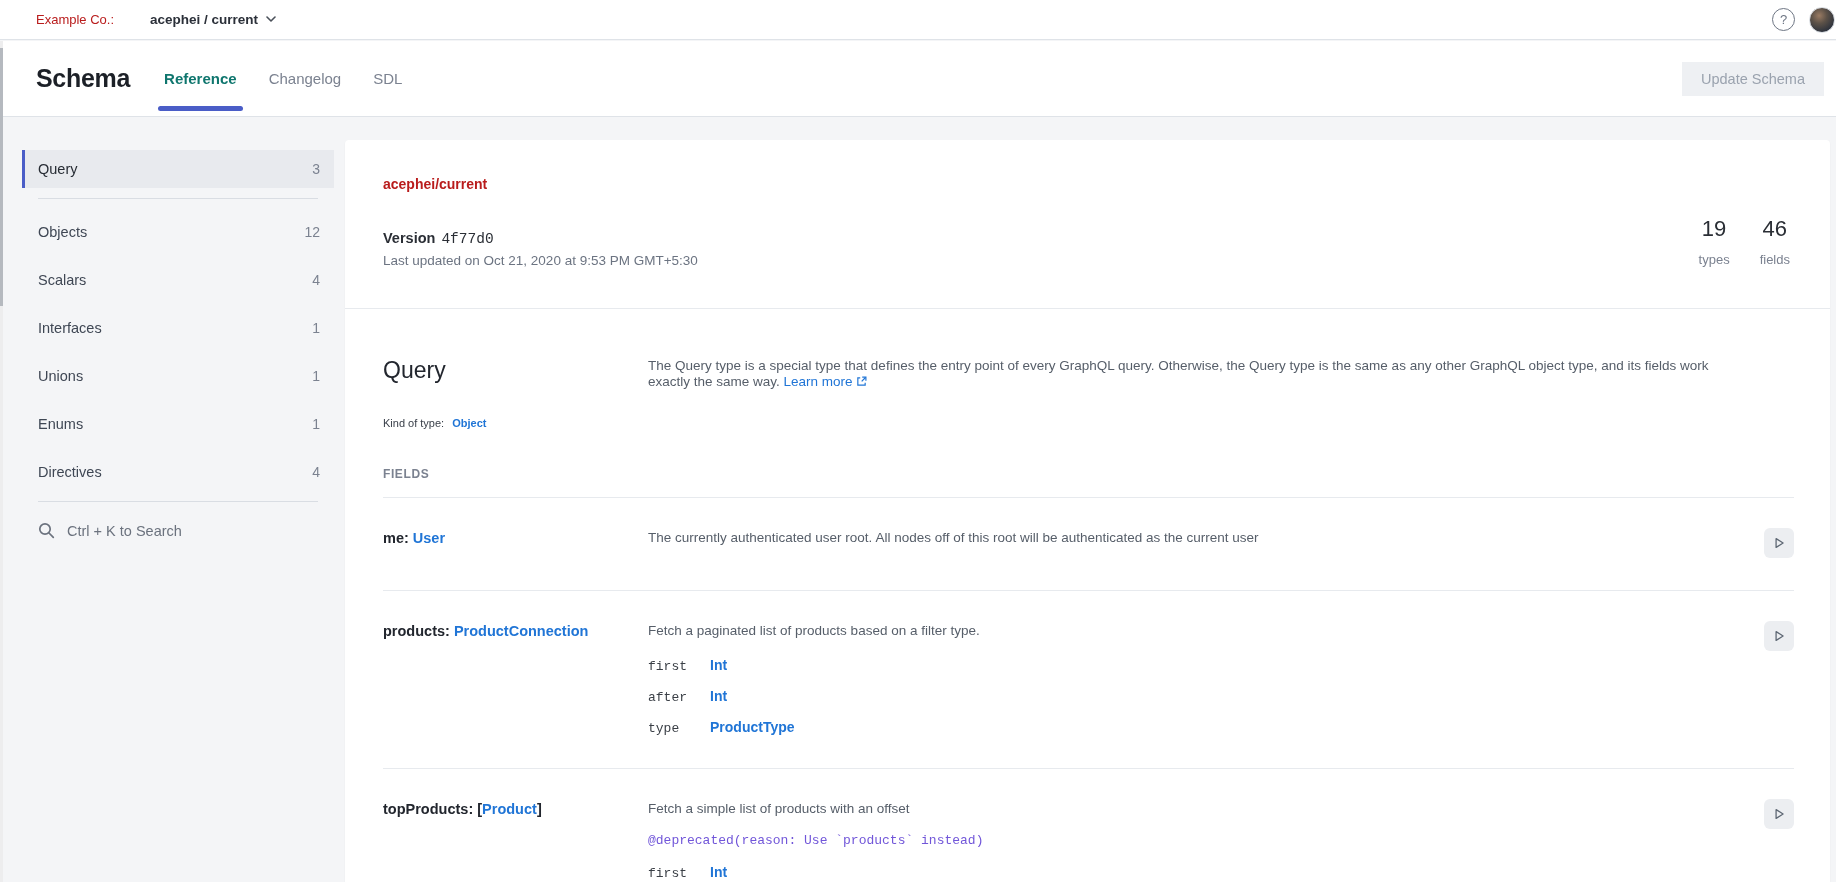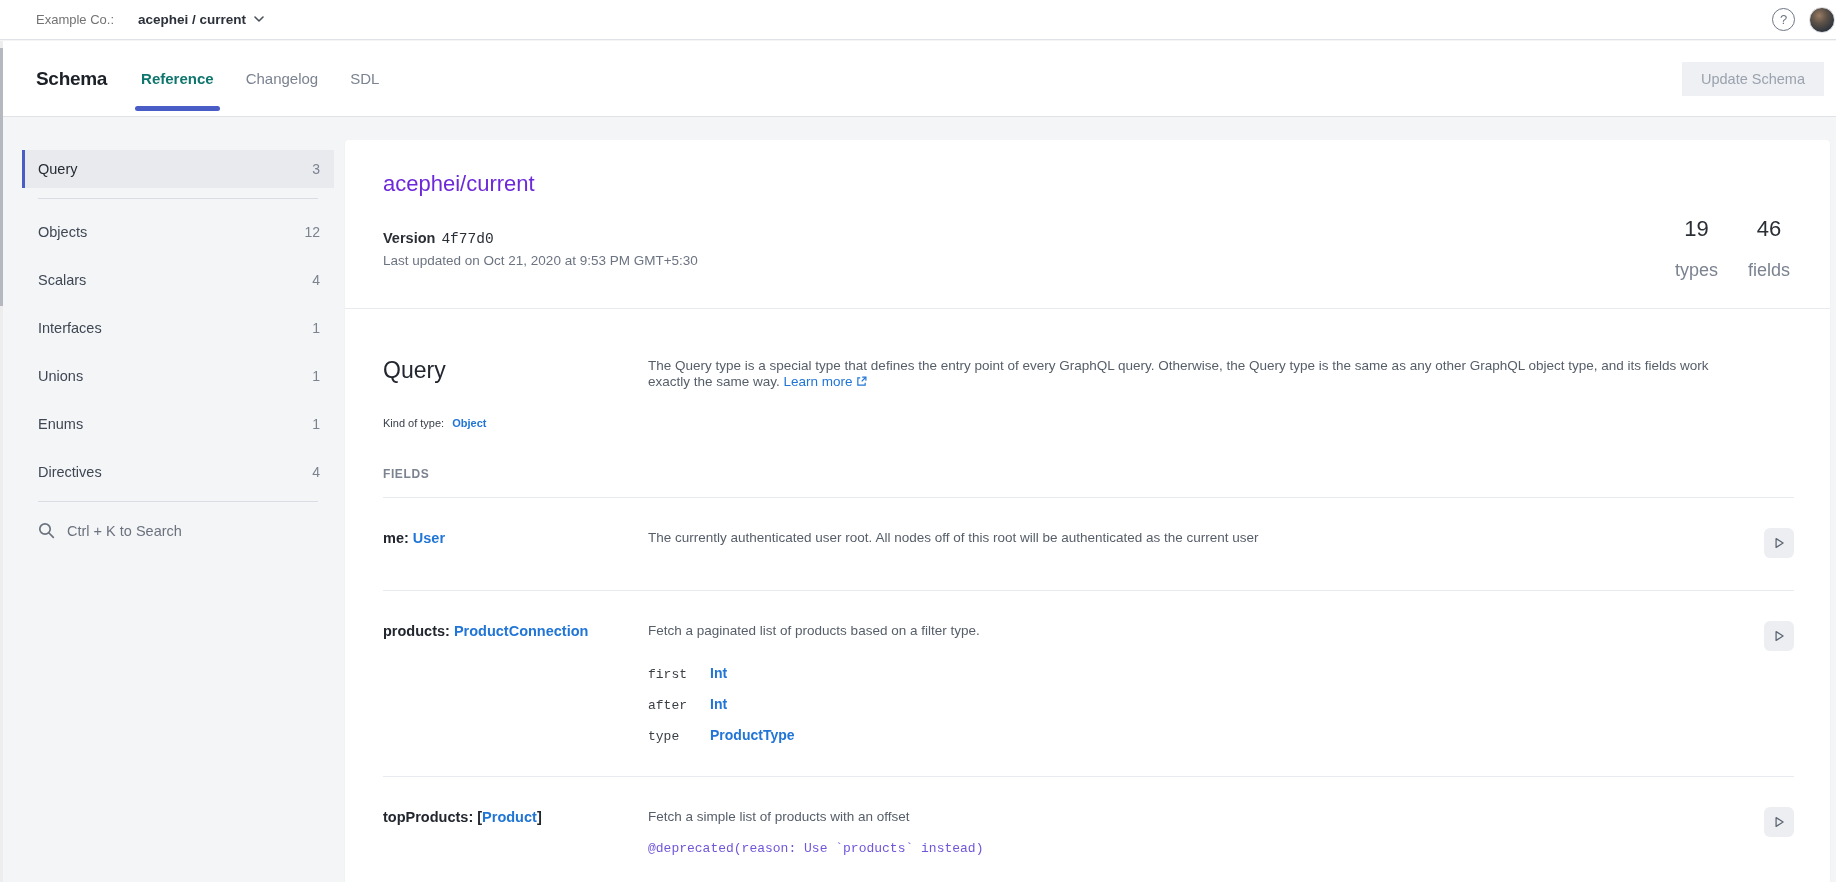--- a/index.html
+++ b/index.html
@@ -5,35 +5,35 @@
   html,body{margin:0;padding:0}
   body{
     width:1836px;height:882px;position:relative;overflow:hidden;
     font-family:"Liberation Sans","DejaVu Sans",sans-serif;
     background:#f4f5f7;color:#22262e;-webkit-font-smoothing:antialiased;
   }
   
   .topbar{position:absolute;top:0;left:0;right:0;height:40px;background:#fff;
     border-bottom:1px solid #dfe3e8;display:flex;align-items:center;
     padding:0 14px 0 36px;box-sizing:border-box;z-index:5}
-  .org-label{color:#737373;font-size:13px;margin-right:24px}
+  .org-label{color:#b91c1c;font-size:13px;margin-right:36px}
   .graph-selector{display:flex;align-items:center;gap:8px;font-size:13.5px;
     font-weight:700;color:#2b3039;cursor:pointer}
   .topbar-right{margin-left:auto;display:flex;align-items:center;gap:14px}
   .help-btn{width:23px;height:23px;border:1.5px solid #6e7684;border-radius:50%;
     color:#6e7684;font-size:13px;display:flex;align-items:center;justify-content:center;
     background:#fff;cursor:pointer;box-sizing:border-box;padding:0}
   .avatar{width:26px;height:26px;border-radius:50%;margin-right:-13px;cursor:pointer;
     background:radial-gradient(circle at 38% 32%,#9a7b63 0%,#5d5248 35%,#2e333d 75%);
     border:1px solid #d9dde2;box-sizing:border-box}
   
   .header{position:absolute;top:41px;left:0;right:0;height:76px;background:#fff;
     border-bottom:1px solid #dfe3e8;display:flex;align-items:center;
     padding:0 12px 0 36px;box-sizing:border-box;z-index:4}
-  .page-title{font-size:19px;font-weight:700;letter-spacing:-.3px;color:#1c2027;margin:0 34px 0 0}
+  .page-title{font-size:25px;font-weight:700;letter-spacing:-.3px;color:#1c2027;margin:0 34px 0 0}
   .tabs{display:flex;gap:32px;align-self:stretch;align-items:center}
   .tab{font-size:15px;color:#7b8290;position:relative;height:100%;display:flex;
     align-items:center;cursor:pointer}
   .tab.active{color:#0f766e;font-weight:700}
   .tab.active::after{content:"";position:absolute;left:-6px;right:-6px;bottom:5px;
     height:5px;border-radius:3px;background:#4a5dc7}
   .update-btn{margin-left:auto;background:#eef0f3;color:#9aa2ae;font-size:14.5px;
     font-family:inherit;border:none;border-radius:0;padding:9px 19px;cursor:default}
   
   .left-scroll-track{position:absolute;left:0;top:41px;bottom:0;width:3px;background:#ededee;z-index:6}
@@ -45,46 +45,46 @@
     box-sizing:border-box;margin-bottom:10px}
   .side-item .count{margin-left:auto;color:#7b8290;font-size:14px}
   .side-item.active{background:#e8eaee;border-left-color:#4a5dc7;color:#272c34}
   .side-divider{height:1px;background:#d9dde3;margin:0 16px 14px;border:none}
   .search-row{display:flex;align-items:center;gap:12px;padding:0 16px;color:#6b727e;
     font-size:14.5px;margin-top:20px;cursor:pointer}
   
   .card{position:absolute;left:345px;top:140px;width:1485px;height:900px;background:#fff;
     border-radius:4px;box-shadow:0 1px 2px rgba(0,0,0,.05);
     padding:30px 36px 40px 38px;box-sizing:border-box}
-  .card-title{font-size:22px;font-weight:400;color:#6d28d9;margin:0;line-height:28px}
+  .card-title{font-size:14px;font-weight:700;color:#b91c1c;margin:0;line-height:28px}
   .version-row{margin-top:32px;font-size:14.5px;color:#2a2e35}
   .version-label{font-weight:700}
   .version-value{font-family:"Liberation Mono","DejaVu Sans Mono",monospace;
     font-size:14.5px;margin-left:6px}
   .updated{margin-top:6px;font-size:13.5px;color:#6c7482}
   .stats{position:absolute;top:76px;right:40px;display:flex;gap:30px;text-align:center}
   .stat-value{font-size:22px;color:#2a2e35}
-  .stat-label{font-size:18px;color:#7b8290;margin-top:18px}
+  .stat-label{font-size:13px;color:#7b8290;margin-top:10px}
   .card-divider{height:1px;background:#e7eaee;margin:40px -36px 0 -38px;border:none}
   .type-header{display:flex;margin-top:46px}
   .type-name{width:265px;flex:none;font-size:23px;color:#22262e;line-height:30px}
   .type-desc{flex:1;max-width:1105px;font-size:13.5px;line-height:16px;color:#565e69;padding-top:3px}
   a.link{color:#2075d6;text-decoration:none;cursor:pointer}
   a.link.bold{font-weight:700}
   .ext-icon{display:inline-block;margin-left:3px;vertical-align:-1px}
   .kind-row{margin-top:26px;font-size:11px;color:#3a404a}
   .kind-row .kind-value{margin-left:5px}
   .fields-heading{margin-top:38px;font-size:12px;letter-spacing:.6px;color:#7b8290;font-weight:700}
   .field-divider{height:1px;background:#e7eaee;border:none;margin:0}
   .field-divider.top{margin-top:16px}
   .field-row{display:flex;padding:30px 0 32px;align-items:flex-start}
   .field-name{width:265px;flex:none;font-size:14.5px;font-weight:700;color:#22262e;line-height:20px}
   .field-main{flex:1;min-width:0;padding-right:28px}
   .field-desc{font-size:13.5px;color:#565e69;line-height:20px}
-  .args{margin-top:24px;display:flex;flex-direction:column;gap:14px}
+  .args{margin-top:16px;display:flex;flex-direction:column;gap:14px}
   .arg{display:flex;align-items:baseline;font-size:13px}
   .arg-name{font-family:"Liberation Mono","DejaVu Sans Mono",monospace;color:#3a3f46;
     width:62px;flex:none}
   .arg-type{font-size:14px}
   .deprecated{margin-top:14px;font-family:"Liberation Mono","DejaVu Sans Mono",monospace;
     font-size:13px;color:#7156d9}
   .play-btn{width:30px;height:30px;flex:none;border-radius:6px;background:#eceef1;border:none;
     display:flex;align-items:center;justify-content:center;cursor:pointer;padding:0}
 </style>
 </head>

